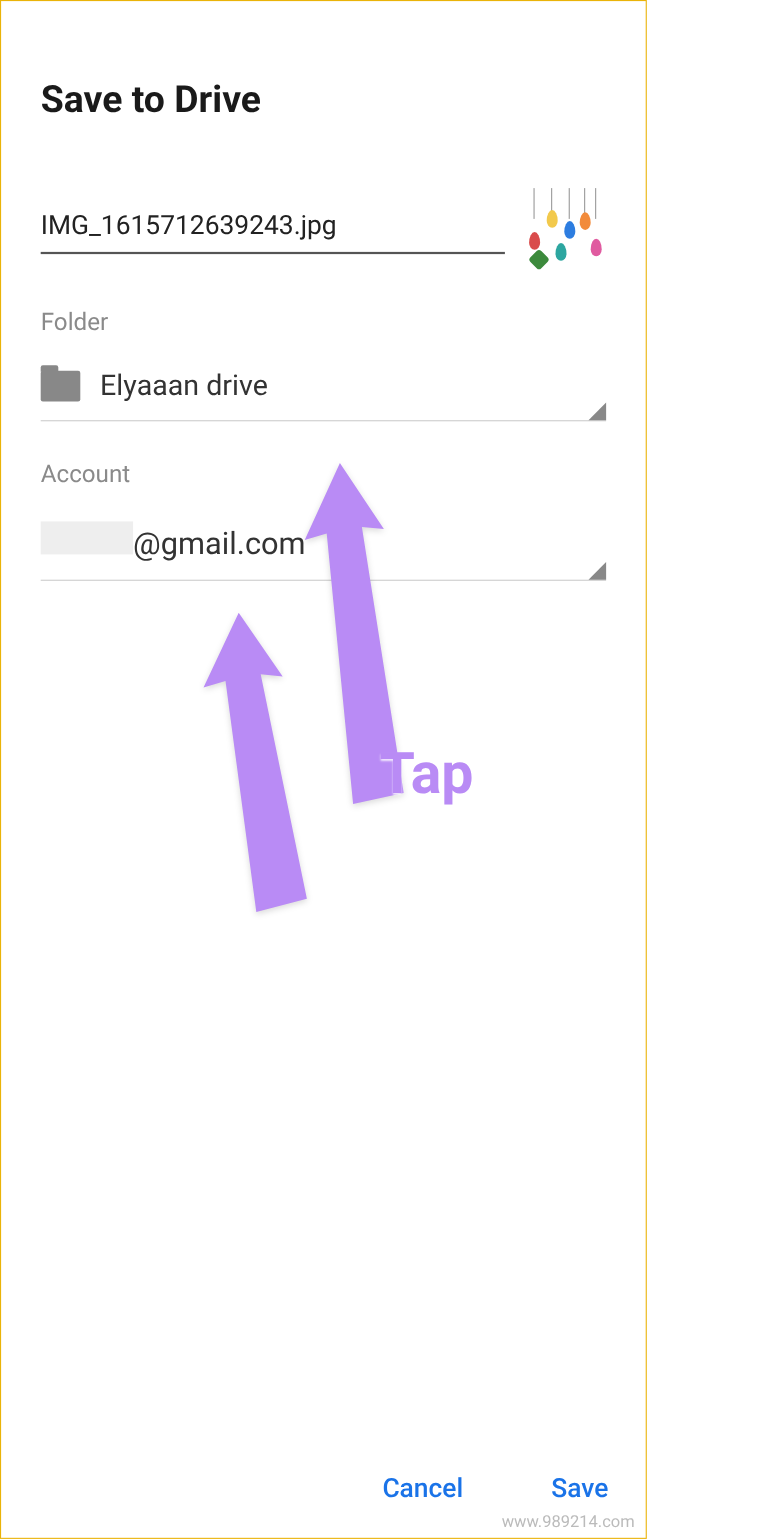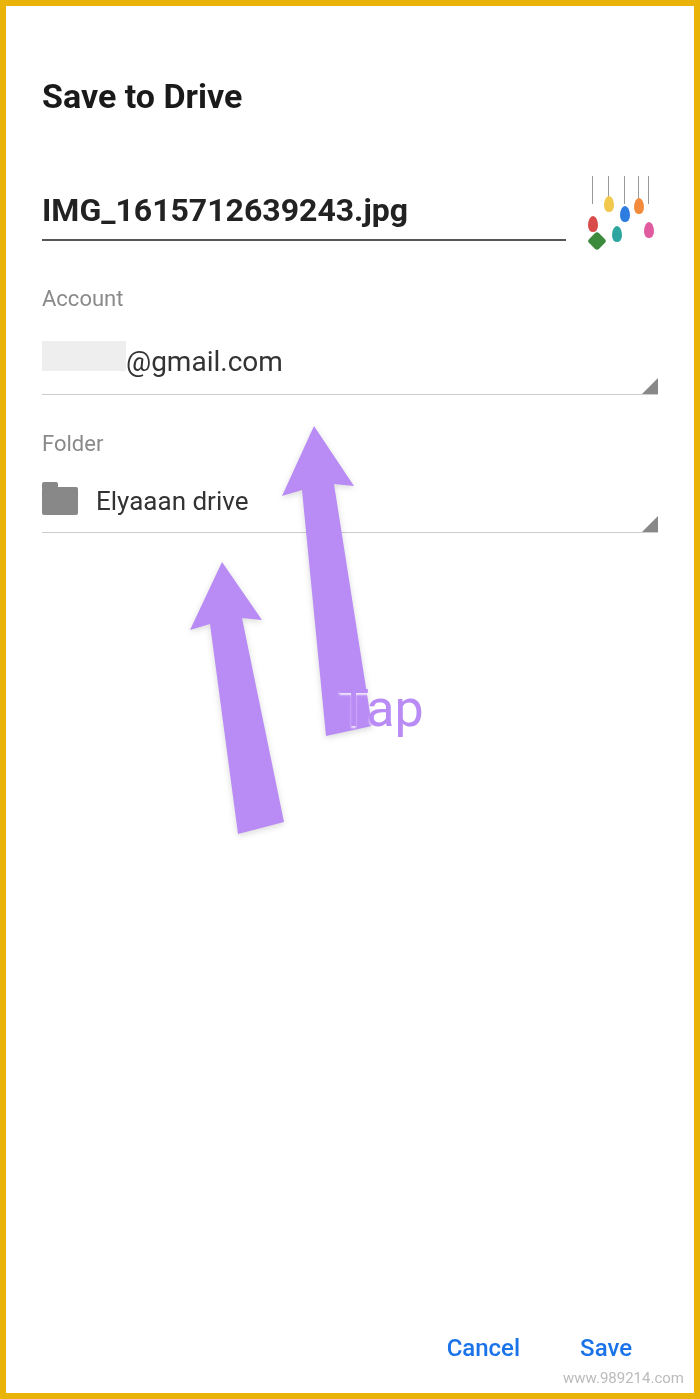--- a/index.html
+++ b/index.html
@@ -3,23 +3,23 @@
 <meta charset="utf-8">
 <style>
   * { box-sizing: border-box; }
   body {
     margin: 0;
     padding: 0;
     font-family: Roboto, Arial, sans-serif;
     background: #fff;
   }
   .frame {
-    width: 700px;
+    width: 588px;
     height: 1399px;
-    border: 6px solid #eab308;
+    border: 1px solid #eab308;
     background: #fff;
     position: relative;
     overflow: hidden;
   }
   .content {
     padding: 70px 36px 0 36px;
   }
   .title {
     font-size: 34px;
     font-weight: 700;
@@ -31,30 +31,29 @@
     font-size: 22px;
     color: #8a8a8a;
     margin-bottom: 20px;
   }
   .title-input-row {
     display: flex;
     align-items: center;
   }
   .title-input {
     flex: 1;
-    font-size: 32px;
+    font-size: 24px;
     color: #222;
     border: none;
     border-bottom: 2px solid #555;
     outline: none;
     padding: 6px 0 10px 0;
     background: transparent;
     font-family: inherit;
     width: 100%;
-    font-weight: bold;
   }
   .thumb {
     width: 74px;
     height: 74px;
     margin-left: 18px;
     flex-shrink: 0;
     position: relative;
   }
   .drop {
     position: absolute;
@@ -122,23 +121,23 @@
     background: #888;
     border-radius: 2px 2px 0 0;
   }
   .folder-text {
     font-size: 26px;
     color: #333;
   }
   .footer {
     position: absolute;
     bottom: 30px;
-    right: 56px;
-    display: flex;
-    gap: 48px;
+    right: 28px;
+    display: flex;
+    gap: 68px;
   }
   .footer button {
     background: none;
     border: none;
     font-size: 24px;
     font-weight: 500;
     color: #1a73e8;
     cursor: pointer;
     font-family: inherit;
   }
@@ -150,24 +149,24 @@
     color: #bbb;
   }
   
   .arrow {
     position: absolute;
     fill: #b98bf5;
     filter: drop-shadow(0 2px 3px rgba(0,0,0,0.15));
   }
   .tap-label {
     position: absolute;
-    left: 332px;
+    left: 344px;
     top: 672px;
     font-size: 52px;
-    font-weight: 400;
+    font-weight: 700;
     color: #b98bf5;
     text-shadow: 0 2px 2px rgba(255,255,255,0.8);
   }
 </style>
 </head>
 <body>
 
 <div class="frame">
   <div class="content">
 
@@ -187,39 +186,39 @@
             <span class="drop blue"></span>
             <span class="drop orange"></span>
             <span class="drop pink"></span>
             <span class="drop teal"></span>
             <span class="drop green"></span>
         </div>
       </div>
     </div>
 
     <div class="field-block">
+      <div class="label">Folder</div>
+      <div class="select-row">
+        <span class="folder-icon"></span>
+        <span class="folder-text">Elyaaan drive</span>
+        <span class="spinner-tri"></span>
+      </div>
+    </div>
+
+    <div class="field-block">
       <div class="label">Account</div>
       <div class="select-row">
         <div class="account-value">
           <span class="blur"></span>
           <span class="account-text">@gmail.com</span>
         </div>
         <span class="spinner-tri"></span>
       </div>
     </div>
 
-    <div class="field-block">
-      <div class="label">Folder</div>
-      <div class="select-row">
-        <span class="folder-icon"></span>
-        <span class="folder-text">Elyaaan drive</span>
-        <span class="spinner-tri"></span>
-      </div>
-    </div>
-
   </div>
 
   <svg class="arrow" style="left:256px; top:420px;" width="130" height="340" viewBox="0 0 130 340">
     <path d="M52 0 L92 60 L72 58 L110 300 L64 310 L40 64 L20 70 Z"></path>
   </svg>
   <svg class="arrow" style="left:160px; top:556px;" width="130" height="300" viewBox="0 0 130 300">
     <path d="M56 0 L96 58 L76 56 L118 260 L72 272 L44 62 L24 68 Z"></path>
   </svg>
   <div class="tap-label">Tap</div>
 

